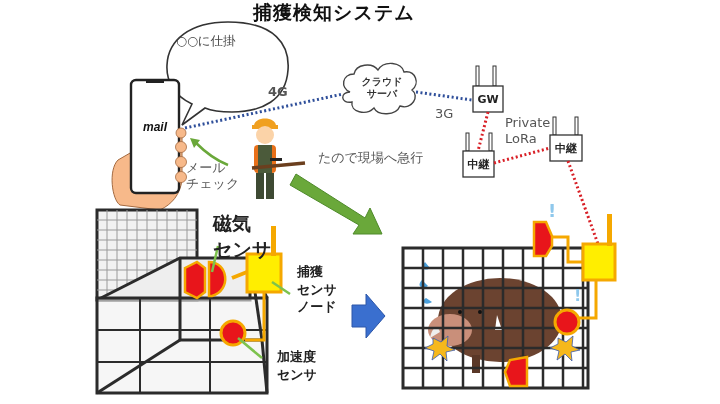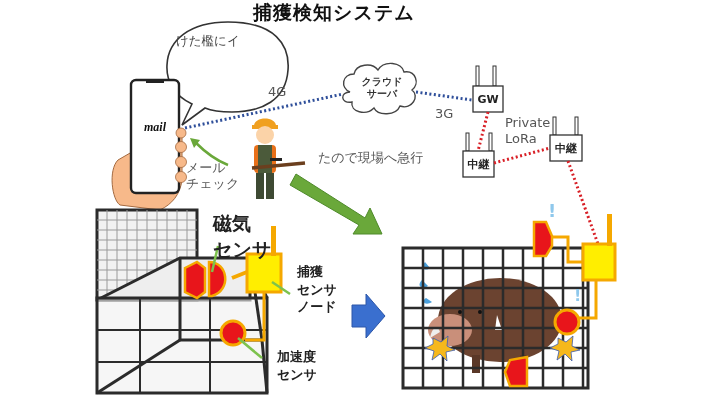--- a/index.html
+++ b/index.html
@@ -180,31 +180,31 @@
     <rect x="583" y="244" width="32" height="36" fill="#ffee00" stroke="#f5a800" stroke-width="3"></rect>
     <rect x="607" y="214" width="5" height="32" fill="#f5a800"></rect>
     <polyline points="552,237 568,237 568,262 583,262" fill="none" stroke="#f5a800" stroke-width="3"></polyline>
     <polyline points="596,280 596,318 579,318" fill="none" stroke="#f5a800" stroke-width="3"></polyline>
   </g>
 </svg>
 
 <div id="title">捕獲検知システム</div>
 
 <div class="bubble-text">
-  <div>けた檻にイ</div>
-</div>
-
-<div class="abs" style="left:133px;top:120px;width:44px;text-align:center;font-family:Liberation Serif, serif;font-weight:bold;font-style:italic;font-size:12px;color:#111;">mail</div>
+  <div>○○に仕掛</div>
+</div>
+
+<div class="abs" style="left:133px;top:120px;width:44px;text-align:center;font-family:Liberation Sans, sans-serif;font-weight:bold;font-style:italic;font-size:12px;color:#111;">mail</div>
 
 <div class="lbl" style="left:186px;top:160px;font-size:13px;">
   <div>メール</div>
   <div>チェック</div>
 </div>
 
-<div class="lbl" style="left:268px;top:84px;font-size:13px;">4G</div>
+<div class="lbl" style="left:268px;top:84px;font-size:13px;font-weight:bold;">4G</div>
 <div class="lbl" style="left:435px;top:106px;font-size:13px;">3G</div>
 
 <div class="abs" style="left:354px;top:76px;width:56px;text-align:center;font-size:10px;font-weight:bold;line-height:1.2;color:#333;">
   <div>クラウド</div>
   <div>サーバ</div>
 </div>
 
 <div class="box-lbl" style="left:473px;top:93px;width:30px;">GW</div>
 <div class="box-lbl" style="left:463px;top:157px;width:31px;">中継</div>
 <div class="box-lbl" style="left:550px;top:141px;width:32px;">中継</div>

